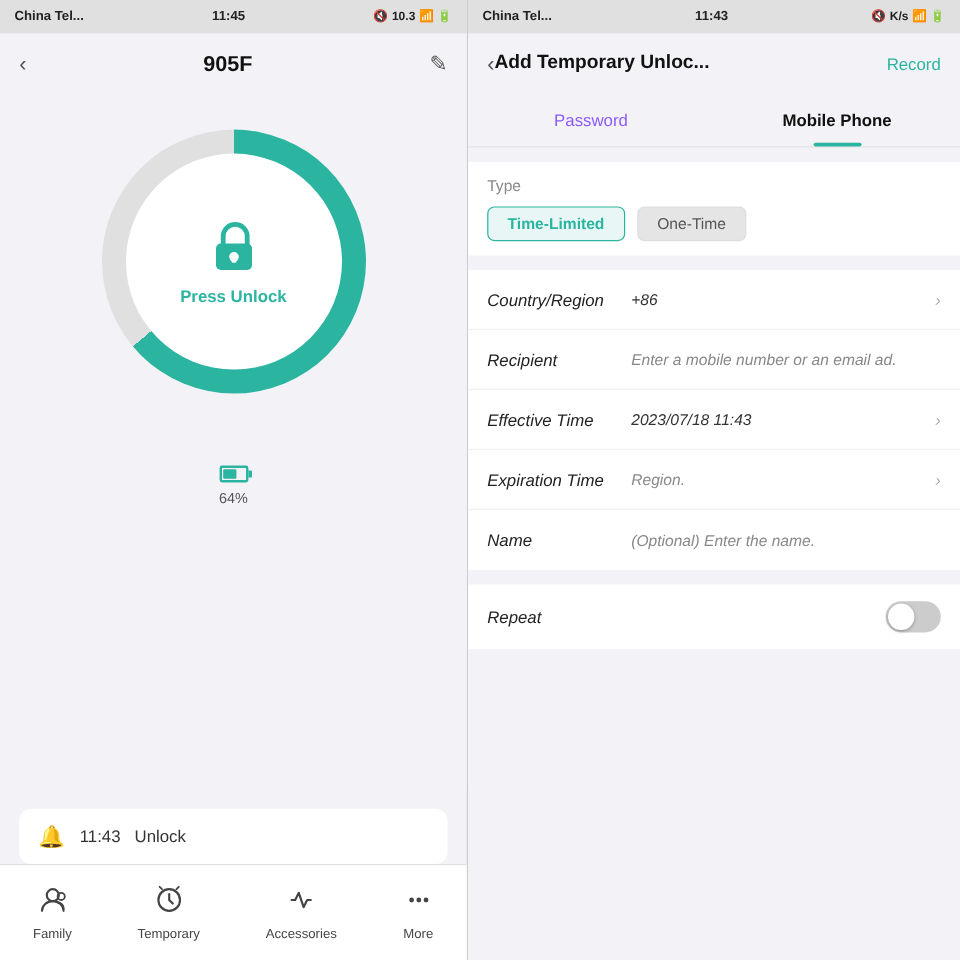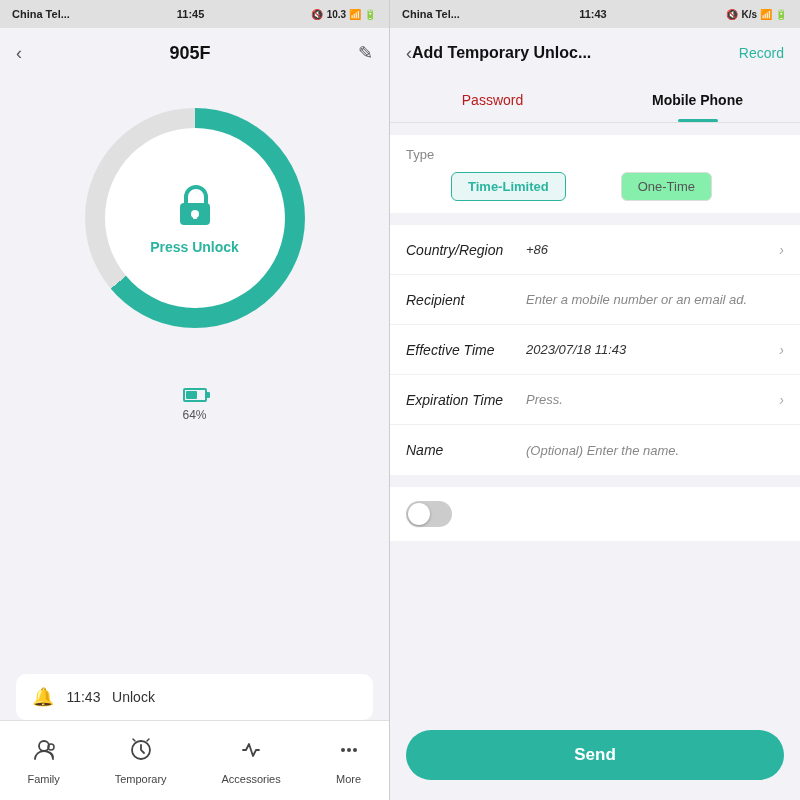--- a/index.html
+++ b/index.html
@@ -224,21 +224,21 @@
       border-bottom: 1px solid #e0e0e0;
       flex-shrink: 0;
     }
     .tab {
       flex: 1;
       height: 44px;
       display: flex;
       align-items: center;
       justify-content: center;
       font-size: 14px;
-      color: #b91c1c;
+      color: #8b5cf6;
       cursor: pointer;
       position: relative;
     }
     .tab.active {
       color: #111;
       font-weight: 700;
       text-align: right;
     }
     .tab.active::after {
       content: '';
@@ -275,30 +275,29 @@
     .type-buttons {
       display: flex;
       gap: 10px;
     }
     .type-btn {
       padding: 6px 16px;
       border-radius: 6px;
       font-size: 13px;
       cursor: pointer;
       border: 1.5px solid transparent;
-      margin-left: 45px;
     }
     .type-btn.active {
       background: #e8f7f5;
       border-color: #2bb5a0;
       color: #2bb5a0;
       font-weight: 600;
     }
     .type-btn.inactive {
-      background: #86efac;
+      background: #e5e5e5;
       color: #555;
       border-color: #ddd;
     }
 
     .form-row {
       display: flex;
       align-items: center;
       padding: 14px 16px;
       background: white;
       border-bottom: 1px solid #f0f0f0;
@@ -529,34 +528,32 @@
       </div>
 
       <div class="form-row">
         <span class="form-row-label">Effective Time</span>
         <span class="form-row-value has-value">2023/07/18 11:43</span>
         <span class="chevron">›</span>
       </div>
 
       <div class="form-row">
         <span class="form-row-label">Expiration Time</span>
-        <span class="form-row-value">Press.</span>
+        <span class="form-row-value">Region.</span>
         <span class="chevron">›</span>
       </div>
 
       <div class="form-row" style="border-bottom: none;">
         <span class="form-row-label">Name</span>
         <span class="form-row-value">(Optional) Enter the name.</span>
       </div>
     </div>
 
     <div class="form-group-card" style="margin-top:12px;">
       <div class="toggle-container">
+        <span class="toggle-label">Repeat</span>
         <div class="toggle-switch"></div>
       </div>
     </div>
 
   </div>
 
-  <div class="send-section">
-    <button class="send-btn">Send</button>
-  </div>
 </div>
 
 </body></html>

